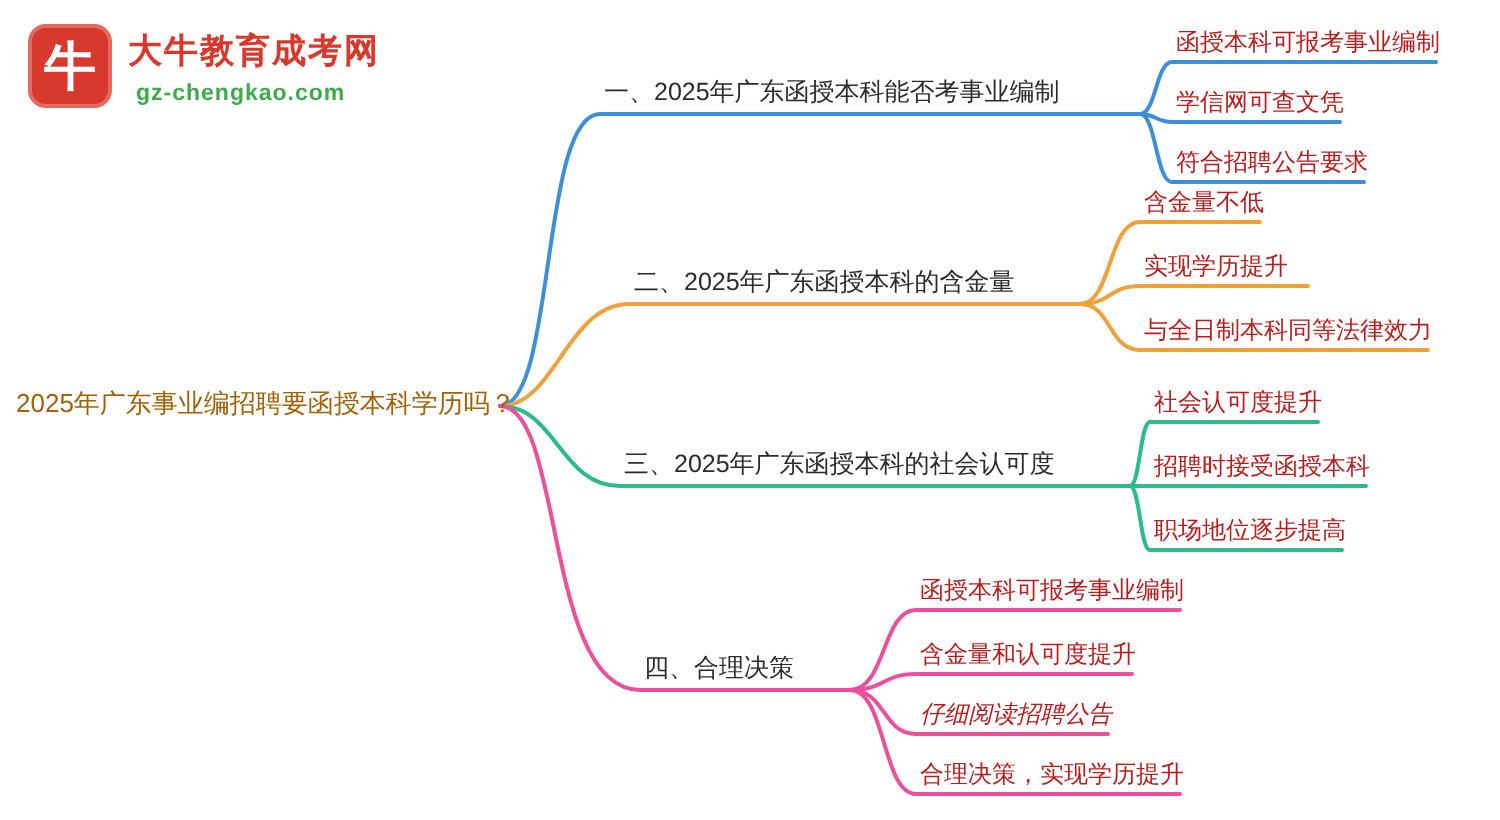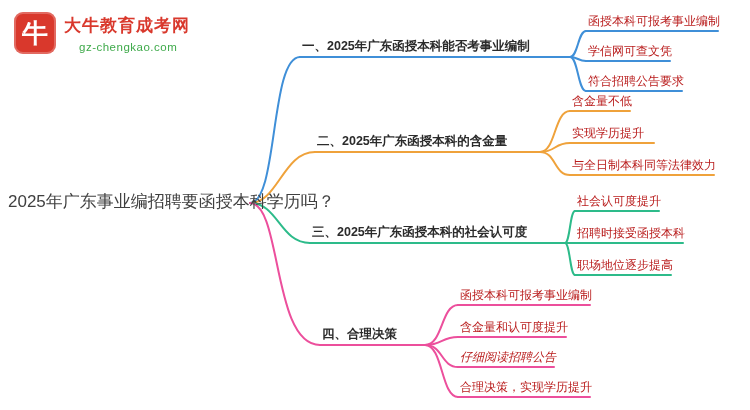--- a/index.html
+++ b/index.html
@@ -6,34 +6,34 @@
   #canvas{
     position:relative;
     width:750px;height:410px;
     background:#ffffff;
     overflow:hidden;
     font-family:"Liberation Sans", sans-serif;
   }
   #links{position:absolute;left:0;top:0;}
   #links path{fill:none;stroke-width:2;stroke-linecap:round;}
   .node{position:absolute;white-space:nowrap;line-height:15px;}
-  .root-label{font-size:17px;color:#404040;font-weight:500;}
-  .blabel{font-size:12.5px;font-weight:700;color:#2b2b2b;text-align:right;}
+  .root-label{font-size:13px;color:#a16207;font-weight:500;}
+  .blabel{font-size:12.5px;font-weight:400;color:#2b2b2b;text-align:right;}
   .clabel{font-size:12px;color:#b91c1c;}
   
   .logo{position:absolute;left:14px;top:12px;display:flex;align-items:flex-start;}
   .logo-icon{
     width:42px;height:42px;border-radius:9px;background:#d9382c;
     display:flex;align-items:center;justify-content:center;
     color:#ffffff;font-size:26px;font-weight:700;
     box-shadow:inset 0 0 0 2px rgba(255,255,255,.25);
   }
   .logo-text{margin-left:8px;display:flex;flex-direction:column;}
   .logo-title{font-size:17px;font-weight:700;color:#d9382c;letter-spacing:1px;line-height:24px;margin-top:2px;}
-  .logo-url{font-size:11.5px;font-weight:400;color:#3faa4b;letter-spacing:.5px;line-height:14px;margin-top:2px;margin-left:15px;}
+  .logo-url{font-size:11.5px;font-weight:700;color:#3faa4b;letter-spacing:.5px;line-height:14px;margin-top:2px;margin-left:4px;}
 </style>
 </head>
 <body>
 
 <div id="canvas">
 
   <svg id="links" width="750" height="410" viewBox="0 0 750 410">
 
     <g>
       <path d="M250,203 C278,203 270,57 300,57" stroke="#3f8fd8"></path>

